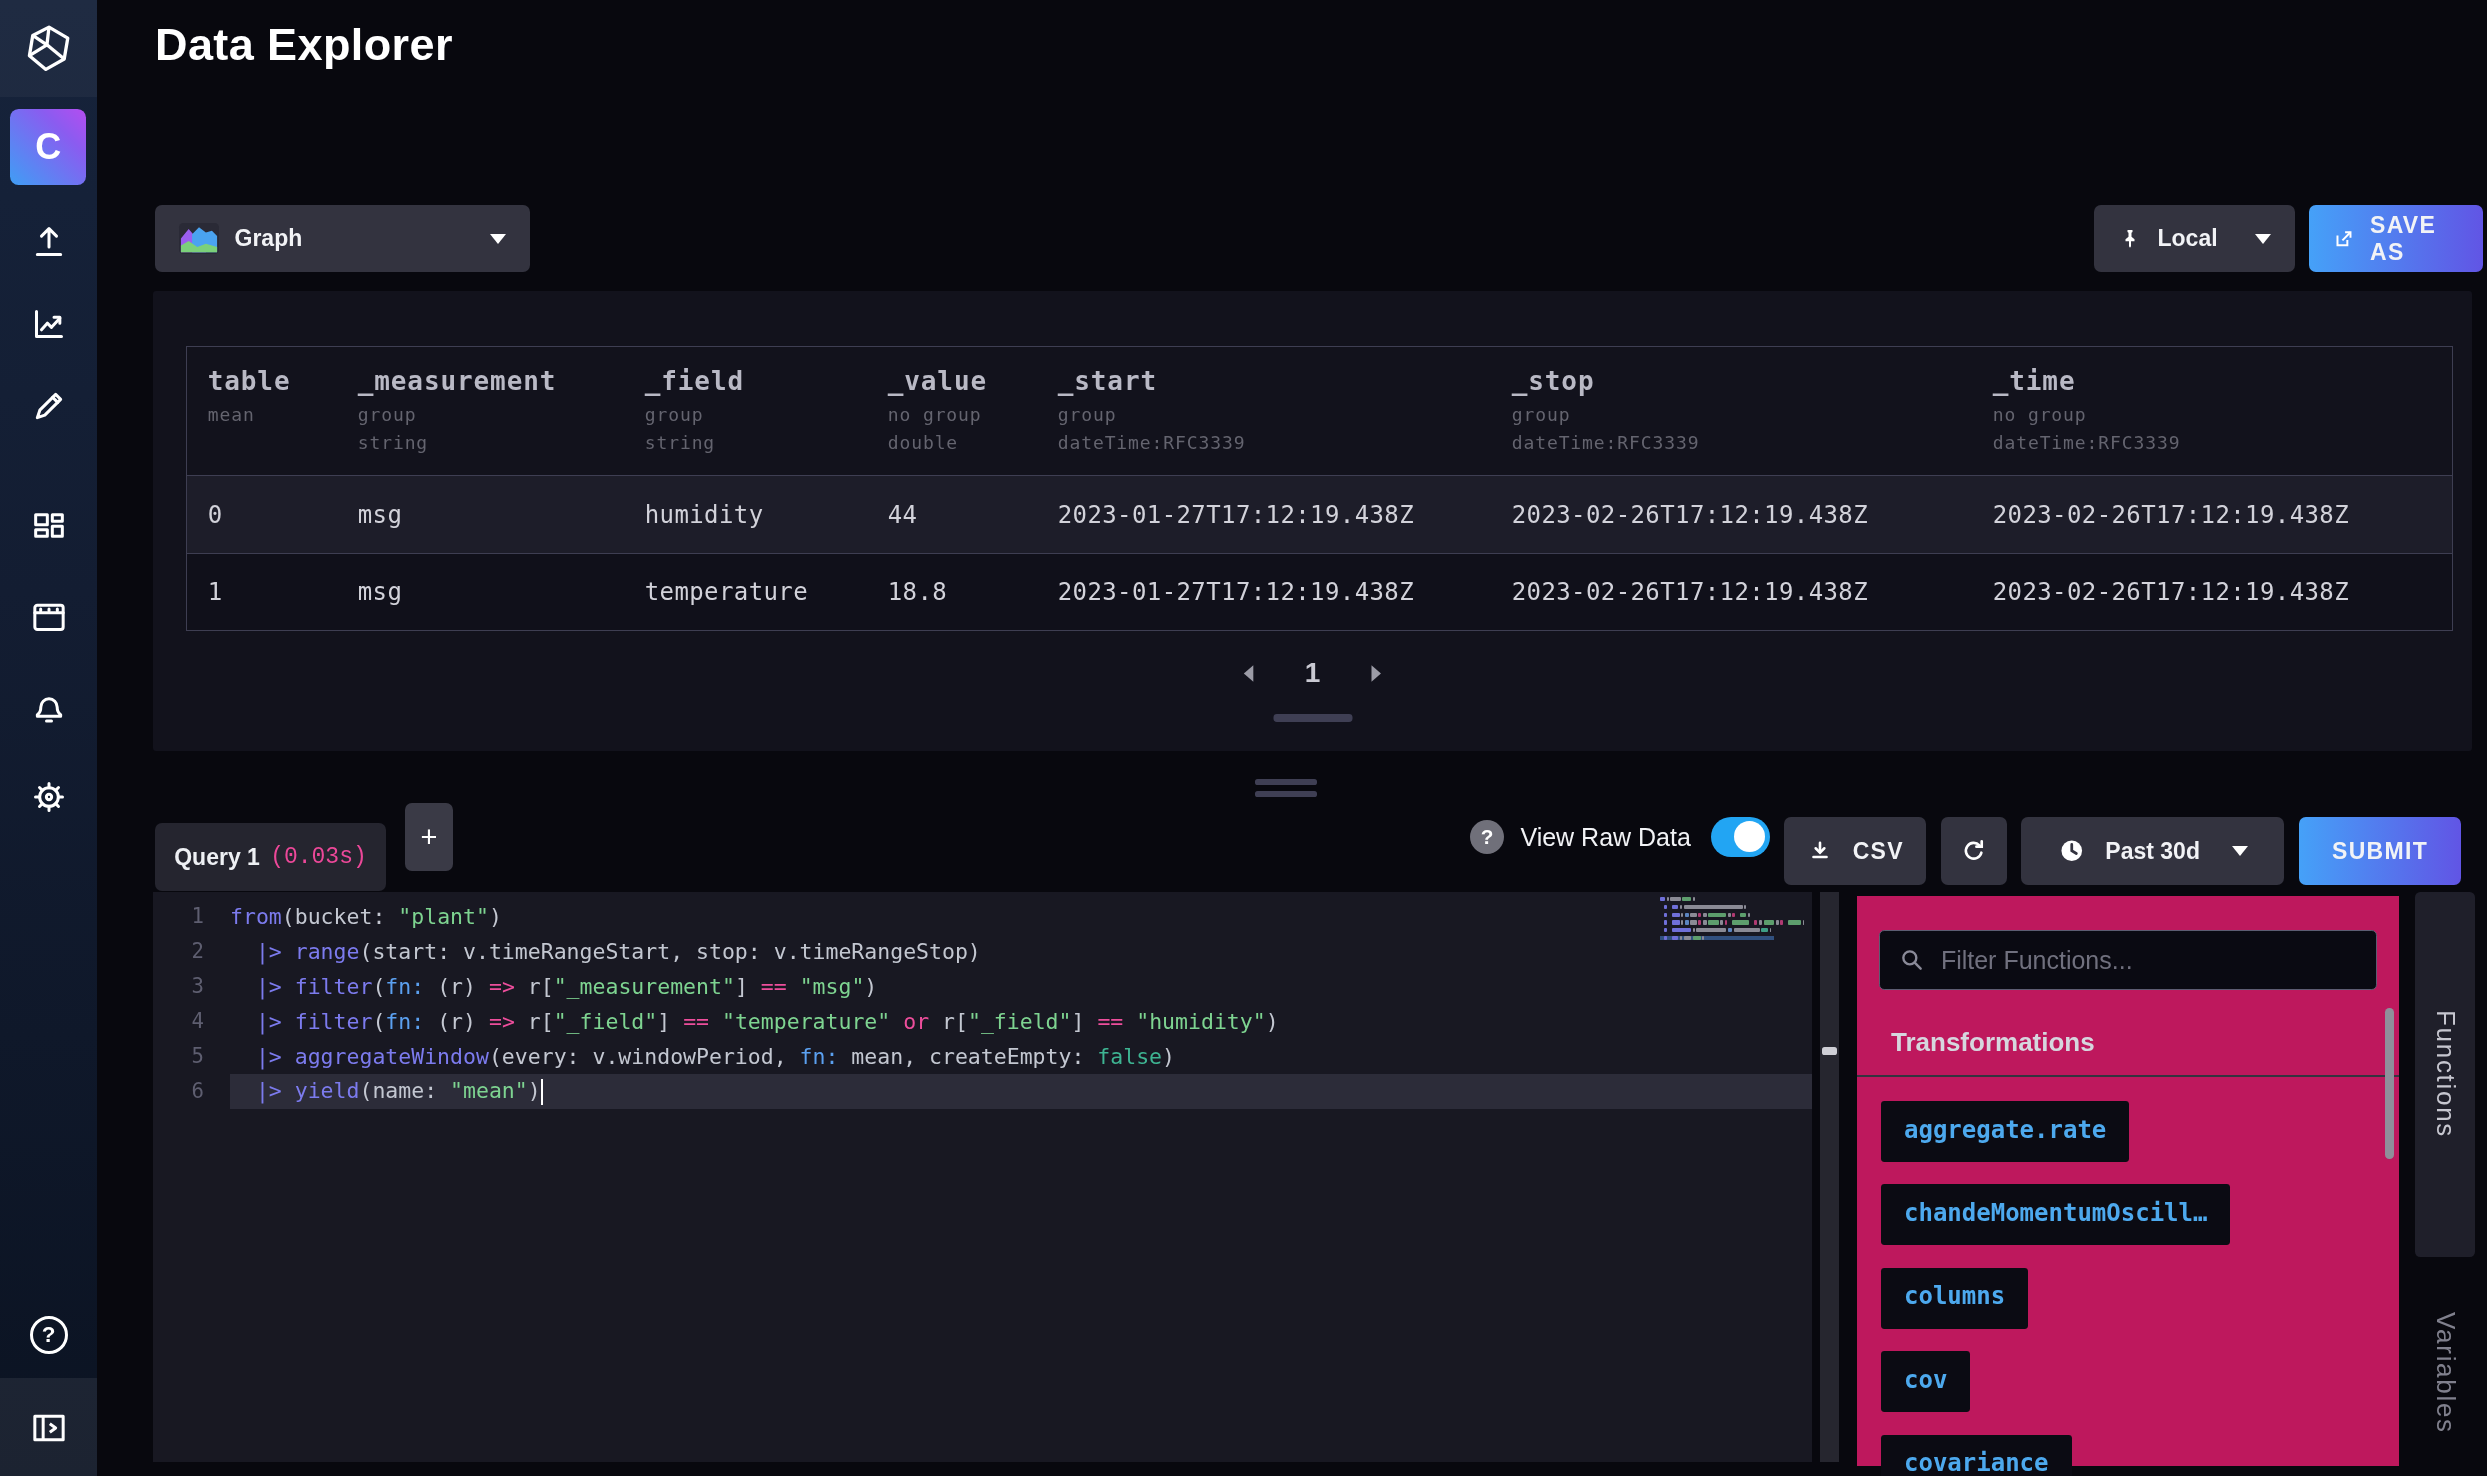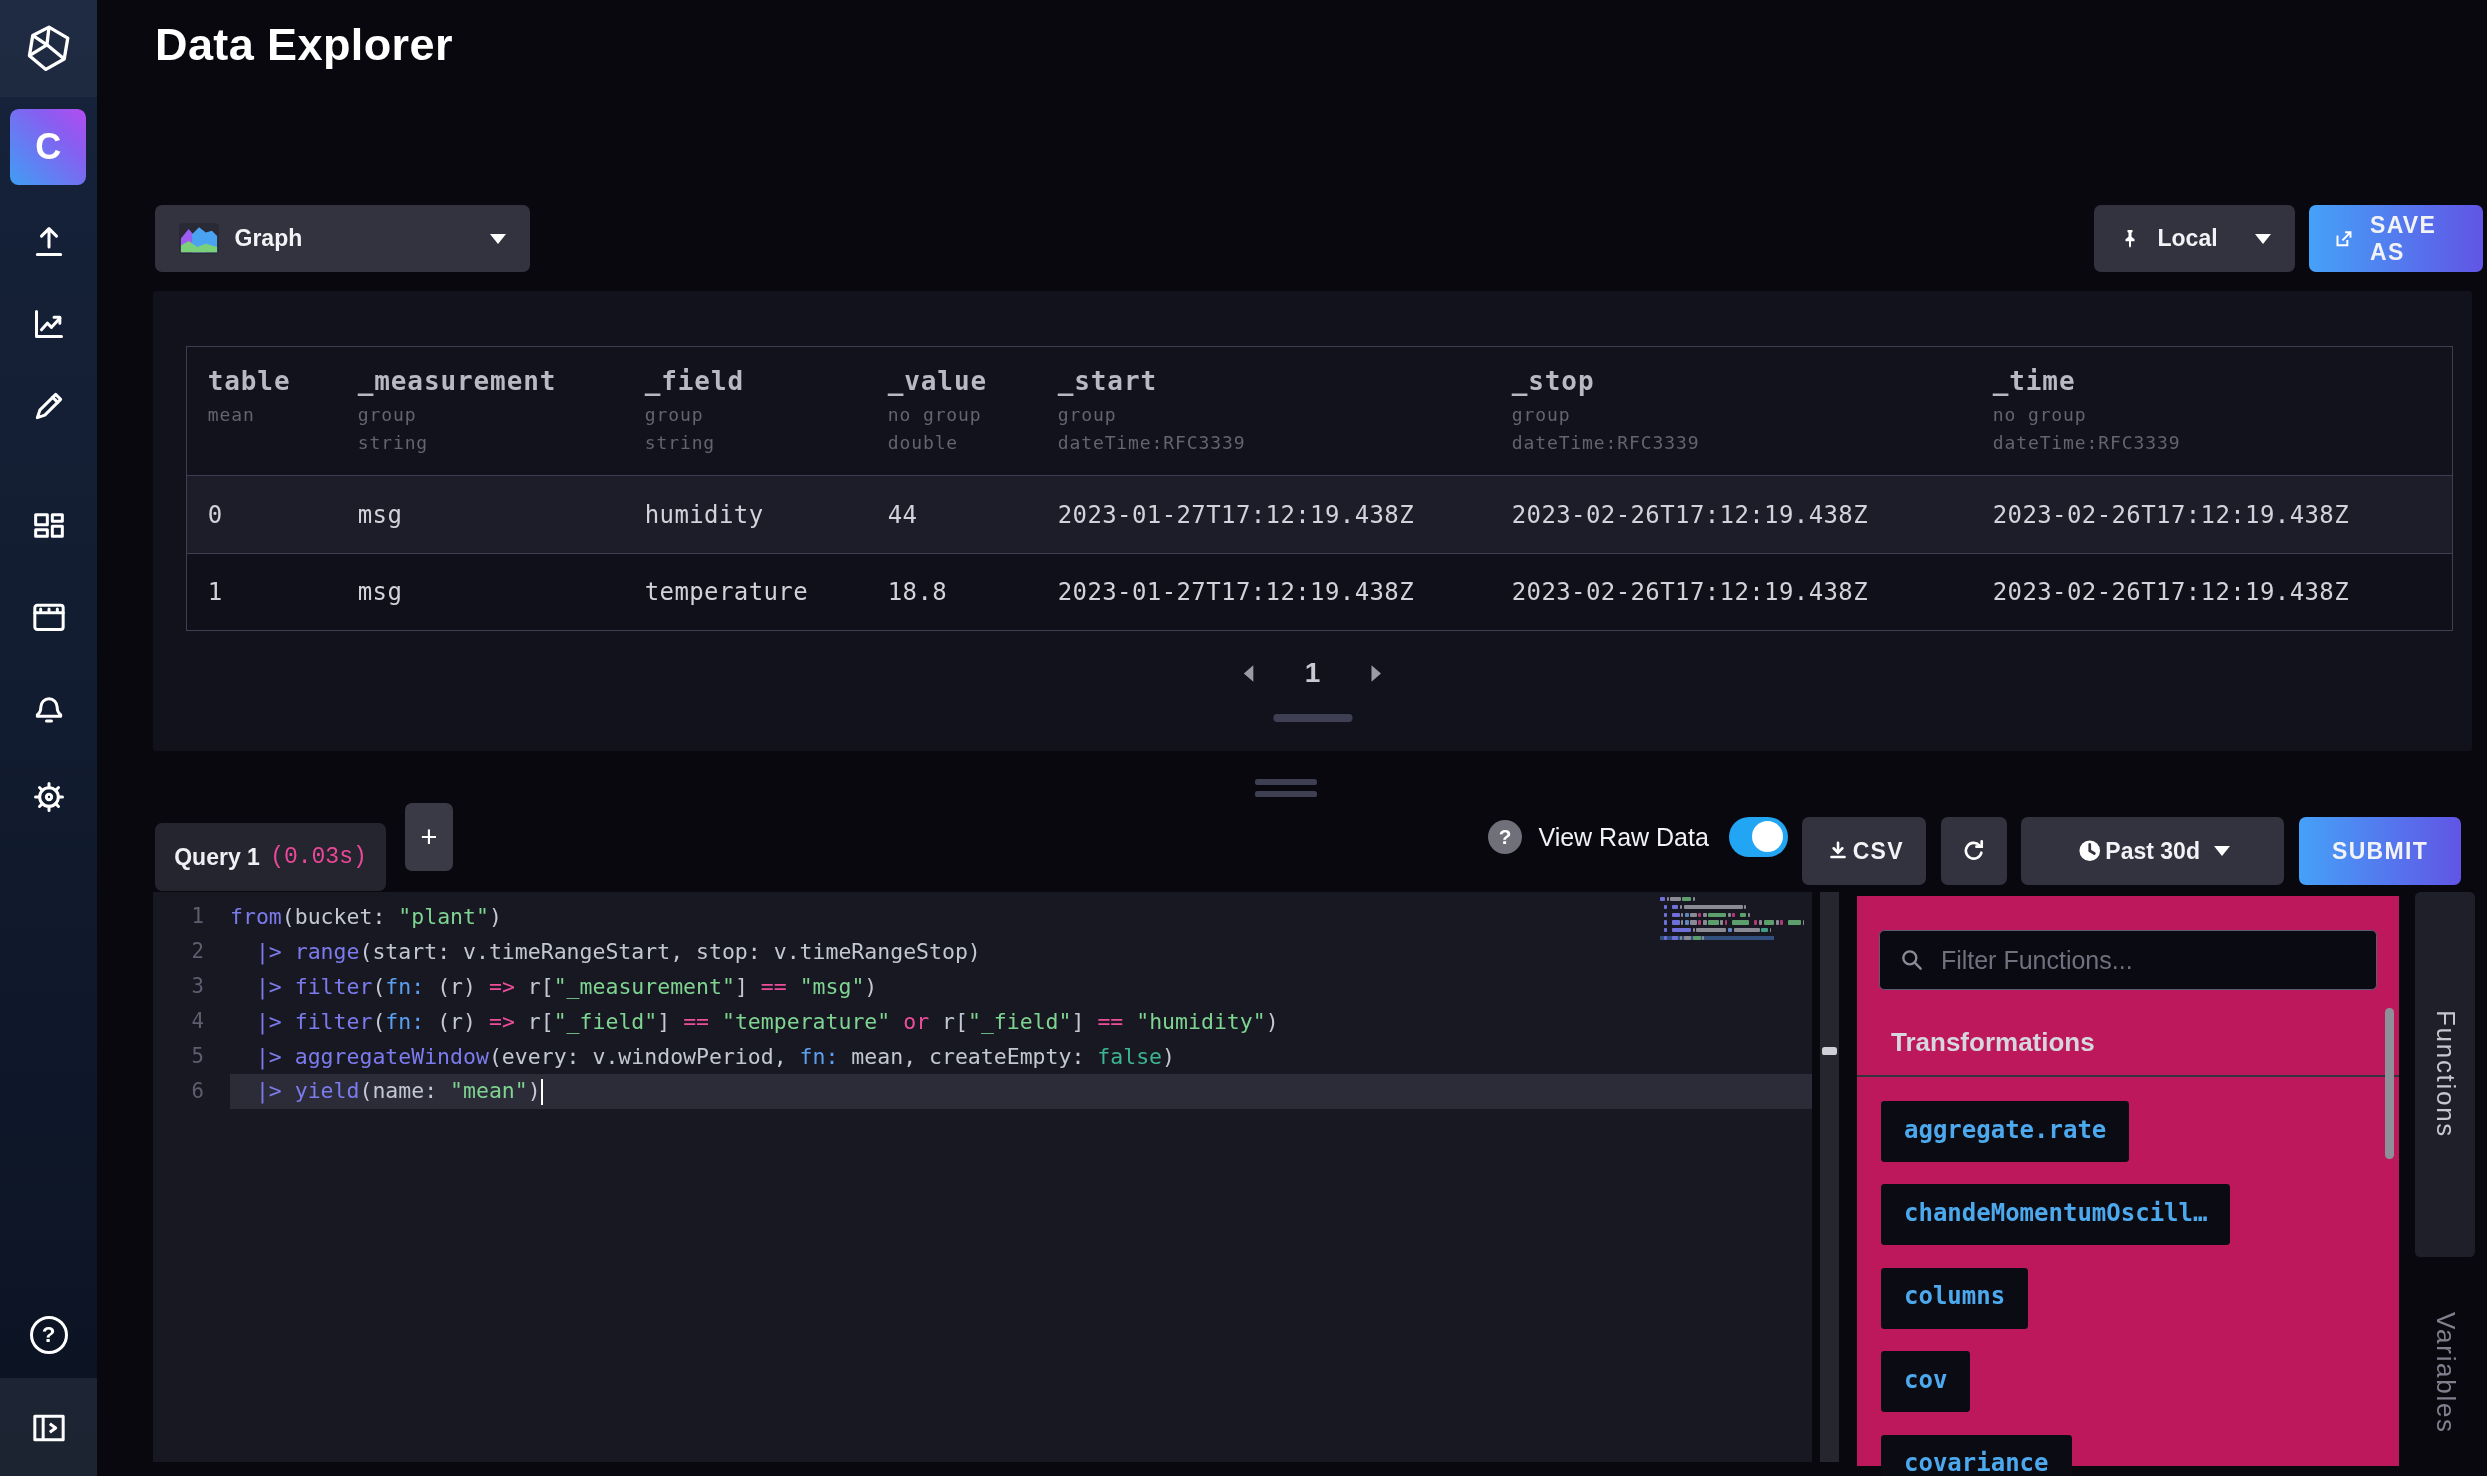--- a/index.html
+++ b/index.html
@@ -71,21 +71,21 @@
   .query-tab { position:absolute; left:58px; top:803px; width:231px; height:68px; background:#25252f;
                border-radius:6.9px; display:flex; align-items:center; justify-content:center; gap:10.3px;
                font-size:23px; font-weight:bold;margin-top:20px; }
   .query-tab .dur { color:#ec4899; font-weight:normal;font-family:Liberation Mono, monospace; }
   .plus-tab { position:absolute; left:308px; top:803px; width:48px; height:68px; background:#3a3a46;
               border-radius:6.9px; display:flex; align-items:center; justify-content:center;
               font-size:29px; color:#fff; }
   .toolbar-right { position:absolute; right:26px; top:803px; height:68px;
                    display:flex; align-items:center; gap:14.6px; }
   .tbtn { height:68px; border-radius:6.9px; background:#33333f; display:flex; align-items:center;
-          justify-content:center; gap:2px; padding:0 22.4px; font-size:23px; font-weight:bold;
+          justify-content:center; gap:20px; padding:0 22.4px; font-size:23px; font-weight:bold;
           color:#f2f3f6;margin-top:28px; }
   .help-dot { width:34px; height:34px; border-radius:50%; background:#70707a; color:#fff;
               display:flex; align-items:center; justify-content:center; font-size:20.7px; font-weight:bold; }
   .vrd-label { font-size:25px; color:#f2f3f6; margin:0 5.2px 0 1.7px; }
   .toggle { width:59px; height:40px; border-radius:20px; background:#22a5f3; position:relative; }
   .toggle .knob { position:absolute; right:4.3px; top:4.3px; width:31px; height:31px; border-radius:50%; background:#fff; }
   #submit-btn { background:linear-gradient(90deg,#45a1f8,#6155e5); width:162px; }
   #query-builder-btn { width:251px; }
   #past-dd { width:263px; }
   #past-dd .caret { width:0;height:0;border-left:8.6px solid transparent;border-right:8.6px solid transparent;

